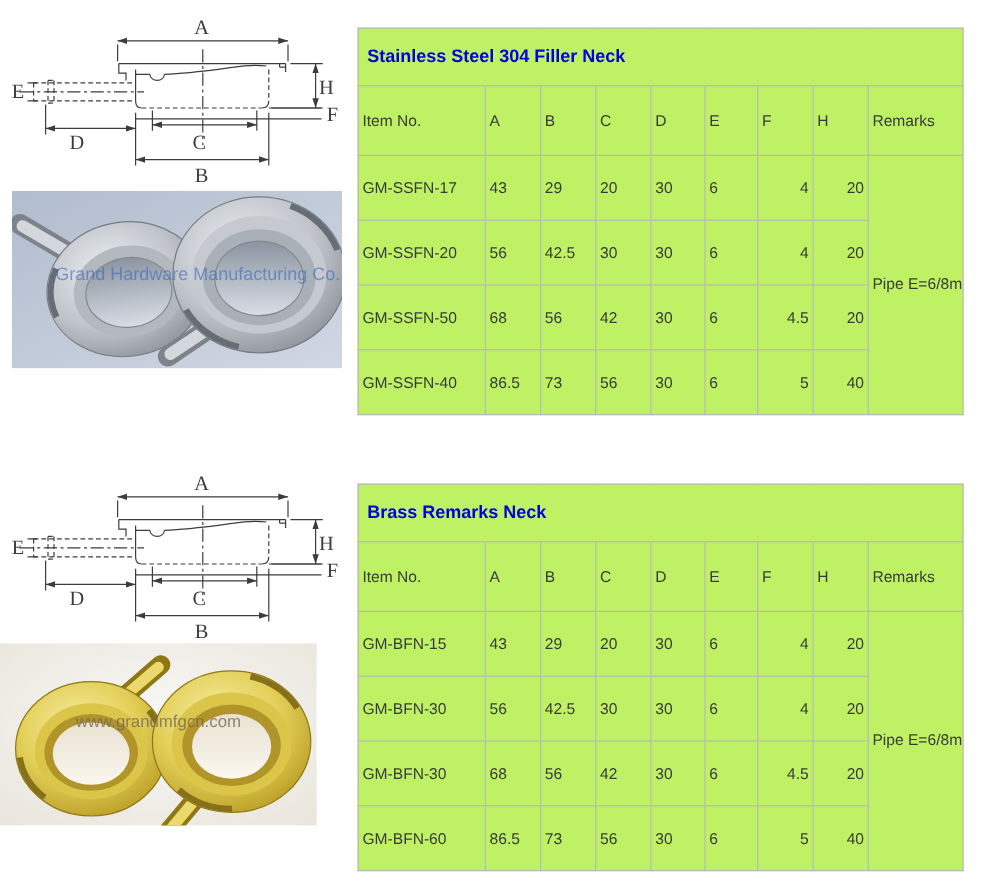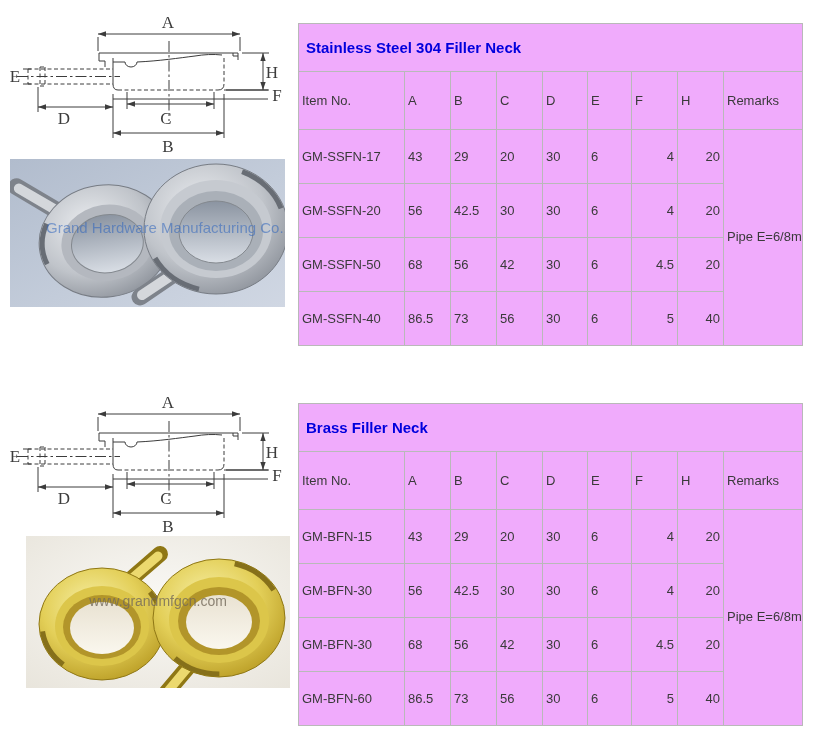--- a/index.html
+++ b/index.html
@@ -9,24 +9,24 @@
   .diagram{position:absolute;left:1px;width:292px;height:148px;}
   #dwg-ss{top:10px;}
   #dwg-bf{top:390px;}
   .dwg path{stroke:#3c3c3c;fill:none;stroke-width:1;}
   .dwg .dash{stroke-dasharray:4 2.5;}
   .dwg .cl{stroke-dasharray:11 3 2.5 3;}
   .dwg-label{font-family:"Liberation Serif",serif;font-size:17px;fill:#3c3c3c;}
   
   .photo{position:absolute;}
   #photo-ss{left:10px;top:159px;width:275px;height:148px;}
-  #photo-bf{left:26px;top:536px;width:264px;height:152px;}
+  #photo-bf{left:0;top:536px;width:264px;height:152px;}
   .photo svg{display:block;width:100%;height:100%;}
   
-  .spec-table{position:absolute;left:298px;width:504px;border-collapse:collapse;table-layout:fixed;background:#f0abfc;}
+  .spec-table{position:absolute;left:298px;width:504px;border-collapse:collapse;table-layout:fixed;background:#bef264;}
   #table-ss{top:23px;}
   #table-bf{top:403px;}
   .spec-table td{border:1px solid #b9b9b9;font-size:13px;color:#3a3a3a;padding:1px 3px;
                  vertical-align:middle;overflow:hidden;white-space:nowrap;}
   .r-title td{height:45px;font-size:15px;font-weight:bold;color:#0000dd;padding-left:7px;}
   .r-head td{height:55px;}
   .r-data td{height:51px;}
   .num{text-align:right;padding-right:2px;}
   .c-remarks{white-space:normal;border-bottom:2px solid #1a1a1a;line-height:1.25;padding-left:3px;}
 </style>
@@ -281,21 +281,21 @@
         <col style="width:46px">
         <col style="width:46px">
       <col style="width:45px">
         <col style="width:44px">
         <col style="width:46px">
         <col style="width:46px">
         <col style="width:79px">
     </colgroup>
     <tbody>
         <tr class="r-title">
-      <td colspan="9">Brass Filler Neck</td>
+      <td colspan="9">Brass Remarks Neck</td>
     </tr>
     <tr class="r-head">
       <td>Item No.</td>
       <td>A</td>
       <td>B</td>
       <td>C</td>
       <td>D</td>
       <td>E</td>
       <td>F</td>
       <td>H</td>

